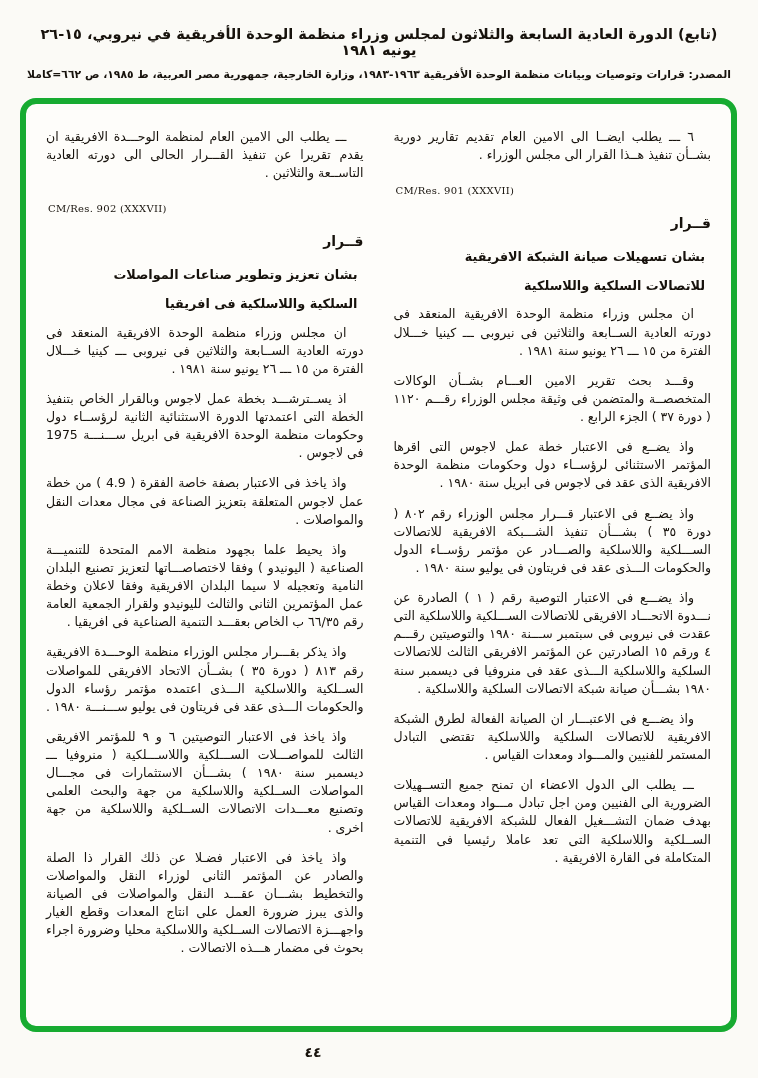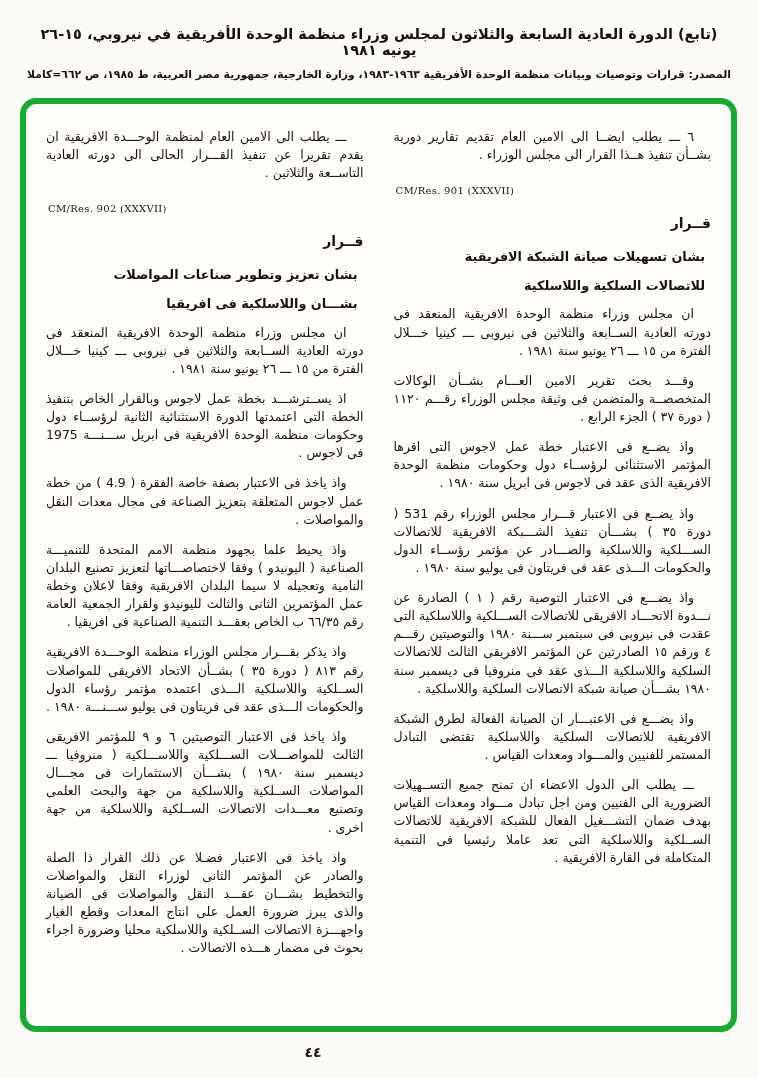--- a/index.html
+++ b/index.html
@@ -79,33 +79,33 @@
         <p class="para">٦ ـــ يطلب ايضــا الى الامين العام تقديم تقارير دورية بشــأن تنفيذ هــذا القرار الى مجلس الوزراء .</p>
 
         <div class="res-id">CM/Res. 901 (XXXVII)</div>
         <div class="res-title">قــرار</div>
         <div class="res-subject">بشان تسهيلات صيانة الشبكة الافريقية</div>
         <div class="res-subject">للاتصالات السلكية واللاسلكية</div>
 
         <p class="para">ان مجلس وزراء منظمة الوحدة الافريقية المنعقد فى دورته العادية الســابعة والثلاثين فى نيروبى ـــ كينيا خـــلال الفترة من ١٥ ـــ ٢٦ يونيو سنة ١٩٨١ .</p>
         <p class="para">وقـــد بحث تقرير الامين العـــام بشــأن الوكالات المتخصصــة والمتضمن فى وثيقة مجلس الوزراء رقـــم ١١٢٠ ( دورة ٣٧ ) الجزء الرابع .</p>
         <p class="para">واذ يضــع فى الاعتبار خطة عمل لاجوس التى اقرها المؤتمر الاستثنائى لرؤســاء دول وحكومات منظمة الوحدة الافريقية الذى عقد فى لاجوس فى ابريل سنة ١٩٨٠ .</p>
-        <p class="para">واذ يضــع فى الاعتبار قـــرار مجلس الوزراء رقم 531 ( دورة ٣٥ ) بشـــأن تنفيذ الشـــبكة الافريقية للاتصالات الســـلكية واللاسلكية والصـــادر عن مؤتمر رؤســاء الدول والحكومات الـــذى عقد فى فريتاون فى يوليو سنة ١٩٨٠ .</p>
+        <p class="para">واذ يضــع فى الاعتبار قـــرار مجلس الوزراء رقم ٨٠٢ ( دورة ٣٥ ) بشـــأن تنفيذ الشـــبكة الافريقية للاتصالات الســـلكية واللاسلكية والصـــادر عن مؤتمر رؤســاء الدول والحكومات الـــذى عقد فى فريتاون فى يوليو سنة ١٩٨٠ .</p>
         <p class="para">واذ يضـــع فى الاعتبار التوصية رقم ( ١ ) الصادرة عن نـــدوة الاتحـــاد الافريقى للاتصالات الســـلكية واللاسلكية التى عقدت فى نيروبى فى سبتمبر ســـنة ١٩٨٠ والتوصيتين رقـــم ٤ ورقم ١٥ الصادرتين عن المؤتمر الافريقى الثالث للاتصالات السلكية واللاسلكية الـــذى عقد فى منروفيا فى ديسمبر سنة ١٩٨٠ بشـــأن صيانة شبكة الاتصالات السلكية واللاسلكية .</p>
         <p class="para">واذ يضـــع فى الاعتبـــار ان الصيانة الفعالة لطرق الشبكة الافريقية للاتصالات السلكية واللاسلكية تقتضى التبادل المستمر للفنيين والمـــواد ومعدات القياس .</p>
         <p class="para">ـــ يطلب الى الدول الاعضاء ان تمنح جميع التســهيلات الضرورية الى الفنيين ومن اجل تبادل مـــواد ومعدات القياس بهدف ضمان التشـــغيل الفعال للشبكة الافريقية للاتصالات الســلكية واللاسلكية التى تعد عاملا رئيسيا فى التنمية المتكاملة فى القارة الافريقية .</p>
       </section>
 
       <section class="col">
         <p class="para">ـــ يطلب الى الامين العام لمنظمة الوحـــدة الافريقية ان يقدم تقريرا عن تنفيذ القـــرار الحالى الى دورته العادية التاســعة والثلاثين .</p>
 
         <div class="res-id">CM/Res. 902 (XXXVII)</div>
         <div class="res-title">قــرار</div>
         <div class="res-subject">بشان تعزيز وتطوير صناعات المواصلات</div>
-        <div class="res-subject">بشـــان واللاسلكية فى افريقيا</div>
+        <div class="res-subject">السلكية واللاسلكية فى افريقيا</div>
 
         <p class="para">ان مجلس وزراء منظمة الوحدة الافريقية المنعقد فى دورته العادية الســابعة والثلاثين فى نيروبى ـــ كينيا خـــلال الفترة من ١٥ ـــ ٢٦ يونيو سنة ١٩٨١ .</p>
         <p class="para">اذ يســترشـــد بخطة عمل لاجوس وبالقرار الخاص بتنفيذ الخطة التى اعتمدتها الدورة الاستثنائية الثانية لرؤســاء دول وحكومات منظمة الوحدة الافريقية فى ابريل ســـنـــة 1975 فى لاجوس .</p>
         <p class="para">واذ ياخذ فى الاعتبار بصفة خاصة الفقرة ( 4.9 ) من خطة عمل لاجوس المتعلقة بتعزيز الصناعة فى مجال معدات النقل والمواصلات .</p>
         <p class="para">واذ يحيط علما بجهود منظمة الامم المتحدة للتنميـــة الصناعية ( اليونيدو ) وفقا لاختصاصـــاتها لتعزيز تصنيع البلدان النامية وتعجيله لا سيما البلدان الافريقية وفقا لاعلان وخطة عمل المؤتمرين الثانى والثالث لليونيدو ولقرار الجمعية العامة رقم ٦٦/٣٥ ب الخاص بعقـــد التنمية الصناعية فى افريقيا .</p>
         <p class="para">واذ يذكر بقـــرار مجلس الوزراء منظمة الوحـــدة الافريقية رقم ٨١٣ ( دورة ٣٥ ) بشــأن الاتحاد الافريقى للمواصلات الســلكية واللاسلكية الـــذى اعتمده مؤتمر رؤساء الدول والحكومات الـــذى عقد فى فريتاون فى يوليو ســـنـــة ١٩٨٠ .</p>
         <p class="para">واذ ياخذ فى الاعتبار التوصيتين ٦ و ٩ للمؤتمر الافريقى الثالث للمواصـــلات الســـلكية واللاســـلكية ( منروفيا ـــ ديسمبر سنة ١٩٨٠ ) بشـــأن الاستثمارات فى مجـــال المواصلات الســلكية واللاسلكية من جهة والبحث العلمى وتصنيع معـــدات الاتصالات الســلكية واللاسلكية من جهة اخرى .</p>
         <p class="para">واذ ياخذ فى الاعتبار فضـلا عن ذلك القرار ذا الصلة والصادر عن المؤتمر الثانى لوزراء النقل والمواصلات والتخطيط بشـــان عقـــد النقل والمواصلات فى الصيانة والذى يبرز ضرورة العمل على انتاج المعدات وقطع الغيار واجهـــزة الاتصالات الســلكية واللاسلكية محليا وضرورة اجراء بحوث فى مضمار هـــذه الاتصالات .</p>
       </section>
 

